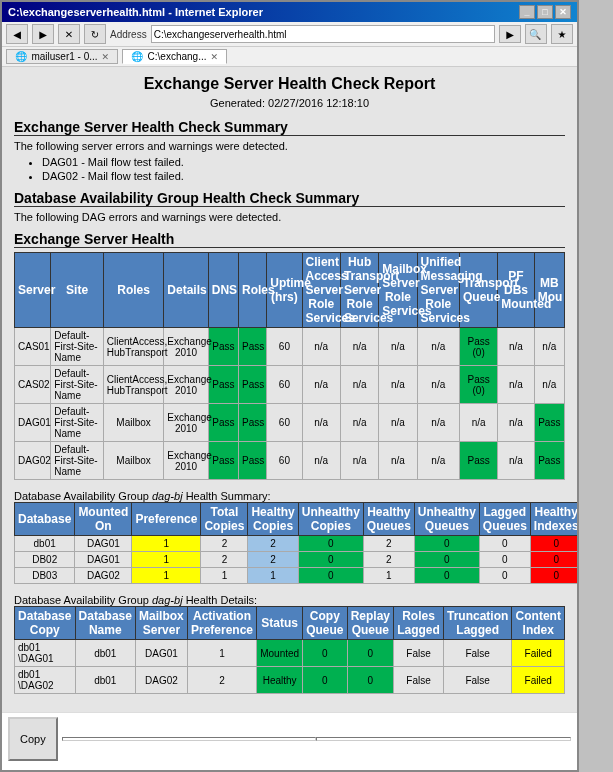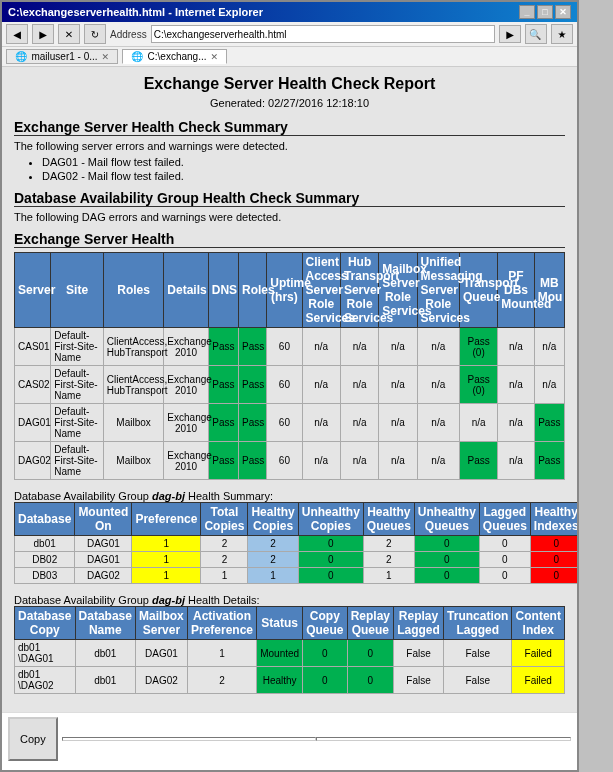--- a/index.html
+++ b/index.html
@@ -154,21 +154,21 @@
       padding: 2px 3px;
       text-align: center;
       vertical-align: middle;
       font-size: 10px;
     }
     .bg-green { background: #00b050; color: black; }
     .bg-red { background: #ff0000; color: black; }
     .bg-yellow { background: #ffff00; color: black; }
     .bg-light-blue { background: #9dc3e6; color: black; }
     .text-left { text-align: left; }
-    .dag-label { font-weight: bold; font-style: italic; }
+    .dag-label { font-weight: normal; font-style: italic; }
     .status-section {
       border: 1px inset #ccc;
       padding: 1px 6px;
       flex: 1;
     }
     .copy-btn {
       display: inline-block;
       padding: 14px 10px;
       background: #e0e0e0;
       border: 2px outset #ccc;
@@ -419,21 +419,21 @@
     <table>
       <thead>
         <tr>
           <th>Database Copy</th>
           <th>Database Name</th>
           <th>Mailbox Server</th>
           <th>Activation Preference</th>
           <th>Status</th>
           <th>Copy Queue</th>
           <th>Replay Queue</th>
-          <th>Replay Lagged</th>
+          <th>Roles Lagged</th>
           <th>Truncation Lagged</th>
           <th>Content Index</th>
         </tr>
       </thead>
       <tbody>
         <tr>
           <td class="text-left">db01 \DAG01</td>
           <td>db01</td>
           <td>DAG01</td>
           <td>1</td>

